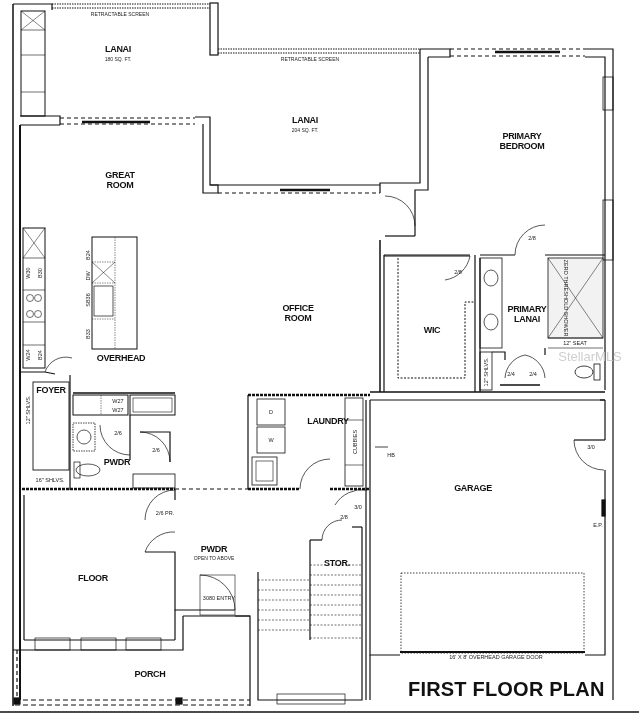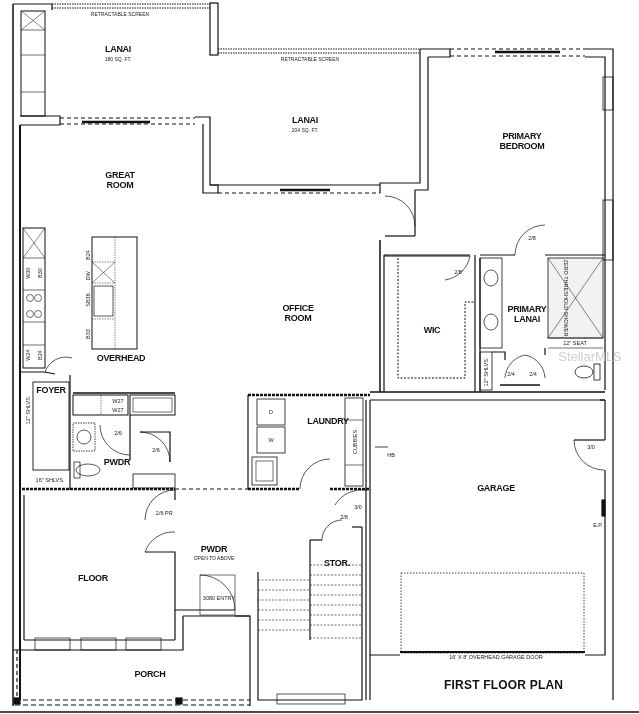--- a/index.html
+++ b/index.html
@@ -1,21 +1,21 @@
 <!DOCTYPE html>
 <html><head>
 <meta charset="utf-8">
 <style>
   html,body{margin:0;padding:0;background:#fff;}
   body{width:639px;height:714px;position:relative;overflow:hidden;font-family:"Liberation Sans",sans-serif;}
   svg{position:absolute;left:0;top:0;}
   .lbl{position:absolute;font-family:"Liberation Sans",sans-serif;font-weight:bold;color:#111;text-align:center;line-height:1.0;transform:translate(-50%,-50%);white-space:nowrap;font-size:9px;letter-spacing:-0.3px;}
   .sub{position:absolute;font-family:"Liberation Sans",sans-serif;color:#222;font-size:5px;text-align:center;transform:translate(-50%,-50%);white-space:nowrap;}
   .small{position:absolute;font-family:"Liberation Sans",sans-serif;color:#222;font-size:5.5px;transform:translate(-50%,-50%);white-space:nowrap;}
-  .title{position:absolute;left:408px;top:678px;font-family:"Liberation Sans",sans-serif;font-weight:bold;font-size:12px;color:#111;letter-spacing:0.2px;margin-left:36px;}
+  .title{position:absolute;left:408px;top:678px;font-family:"Liberation Sans",sans-serif;font-weight:bold;font-size:20px;color:#111;letter-spacing:0.2px;}
   .wm{position:absolute;left:590px;top:356px;font-family:"Liberation Sans",sans-serif;font-size:13px;color:#cfcfcf;transform:translate(-50%,-50%);}
 </style>
 </head>
 <body>
 
 <svg width="639" height="714" viewBox="0 0 639 714">
   <g fill="none" stroke="#111" stroke-width="1.2">
 
     <path d="M13 4 L13 706" stroke-width="1.5"></path>
     <path d="M20 125 L20 700" stroke-width="2"></path>
@@ -227,21 +227,21 @@
 <div class="lbl" style="left:120px;top:185px;">ROOM</div>
 <div class="lbl" style="left:298px;top:308px;">OFFICE</div>
 <div class="lbl" style="left:298px;top:318px;">ROOM</div>
 <div class="lbl" style="left:121px;top:358px;">OVERHEAD</div>
 <div class="lbl" style="left:51px;top:390px;">FOYER</div>
 <div class="lbl" style="left:117px;top:462px;">PWDR</div>
 <div class="lbl" style="left:306px;top:421px;padding-left:44px;">LAUNDRY</div>
 <div class="lbl" style="left:432px;top:330px;text-align:right;">WIC</div>
 <div class="lbl" style="left:527px;top:309px;">PRIMARY</div>
 <div class="lbl" style="left:527px;top:319px;">LANAI</div>
-<div class="lbl" style="left:496px;top:488px;">GARAGE</div>
+<div class="lbl" style="left:473px;top:488px;">GARAGE</div>
 <div class="lbl" style="left:214px;top:549px;">PWDR</div>
 <div class="sub" style="left:214px;top:558px;">OPEN TO ABOVE</div>
 <div class="lbl" style="left:93px;top:578px;">FLOOR</div>
 <div class="lbl" style="left:337px;top:563px;">STOR.</div>
 <div class="lbl" style="left:150px;top:674px;">PORCH</div>
 
 <div class="sub" style="left:120px;top:14px;">RETRACTABLE SCREEN</div>
 <div class="sub" style="left:310px;top:59px;">RETRACTABLE SCREEN</div>
 <div class="small" style="left:458px;top:272px;">2/8</div>
 <div class="small" style="left:532px;top:238px;">2/8</div>

